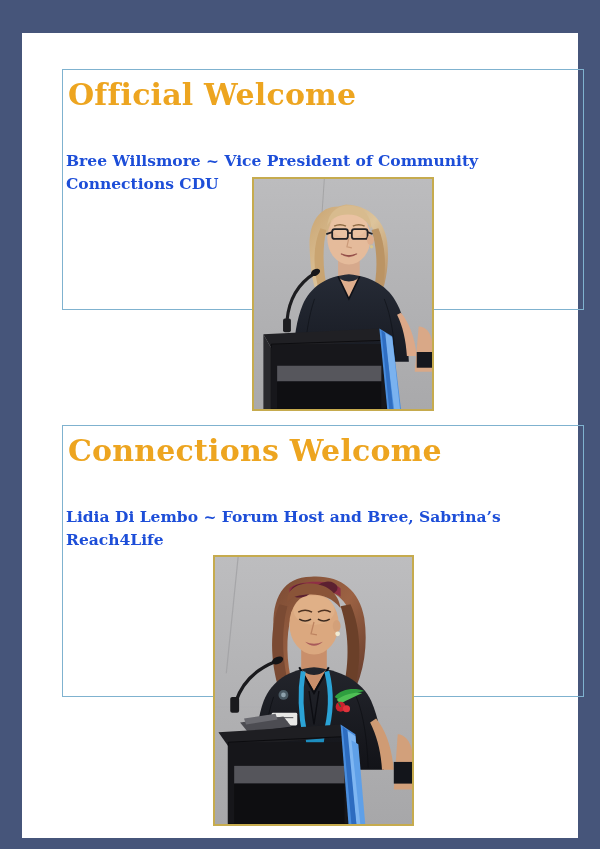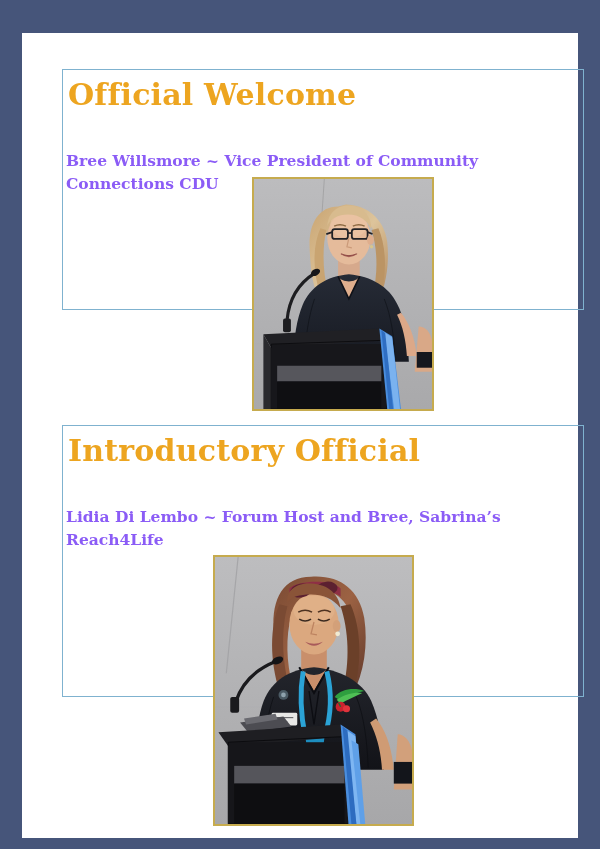--- a/index.html
+++ b/index.html
@@ -61,21 +61,21 @@
     font-size: 30px;
     line-height: 34px;
     letter-spacing: 0.2px;
     white-space: nowrap;
   }
   #heading-1 { left: 46px; top: 45px; }
   #heading-2 { left: 46px; top: 401px; }
 
   .section-subtitle {
     position: absolute;
-    color: #8b5cf6;
+    color: #1d4ed8;
     font-family: "DejaVu Serif", "Liberation Serif", serif;
     font-weight: bold;
     font-size: 15.5px;
     line-height: 23px;
   }
   #subtitle-1 {
     left: 44px;
     top: 116px;
     width: 470px;
   }
@@ -206,21 +206,21 @@
         <path d="M18 168 L136 164 L136 234 L18 234 Z" fill="none" stroke="#0c0c0f" stroke-width="1"></path>
 
         <path d="M128 152 L141 160 L150 234 L136 234 Z" fill="#4a8ede"></path>
         <path d="M133 156 L141 161 L149 234 L143 234 Z" fill="#7ab2ef"></path>
         <path d="M130 154 L134 157 L142 234 L138 234 Z" fill="#2f6ec2"></path>
       </svg>
     </div>
 
     <div class="section-box" id="section-box-2"></div>
 
-    <div class="section-heading" id="heading-2">Introductory Official</div>
+    <div class="section-heading" id="heading-2">Connections Welcome</div>
 
     <div class="section-subtitle" id="subtitle-2">Lidia Di Lembo ~ Forum Host and Bree, Sabrina’s Reach4Life</div>
 
     <div class="photo" id="photo-2">
       <svg viewBox="0 0 201 271" preserveAspectRatio="xMidYMid slice" aria-hidden="true">
         <defs>
           <linearGradient id="wallB" x1="0" y1="0" x2="0" y2="1">
             <stop offset="0" stop-color="#bdbdbf"></stop>
             <stop offset="1" stop-color="#a7a7a9"></stop>
           </linearGradient>

